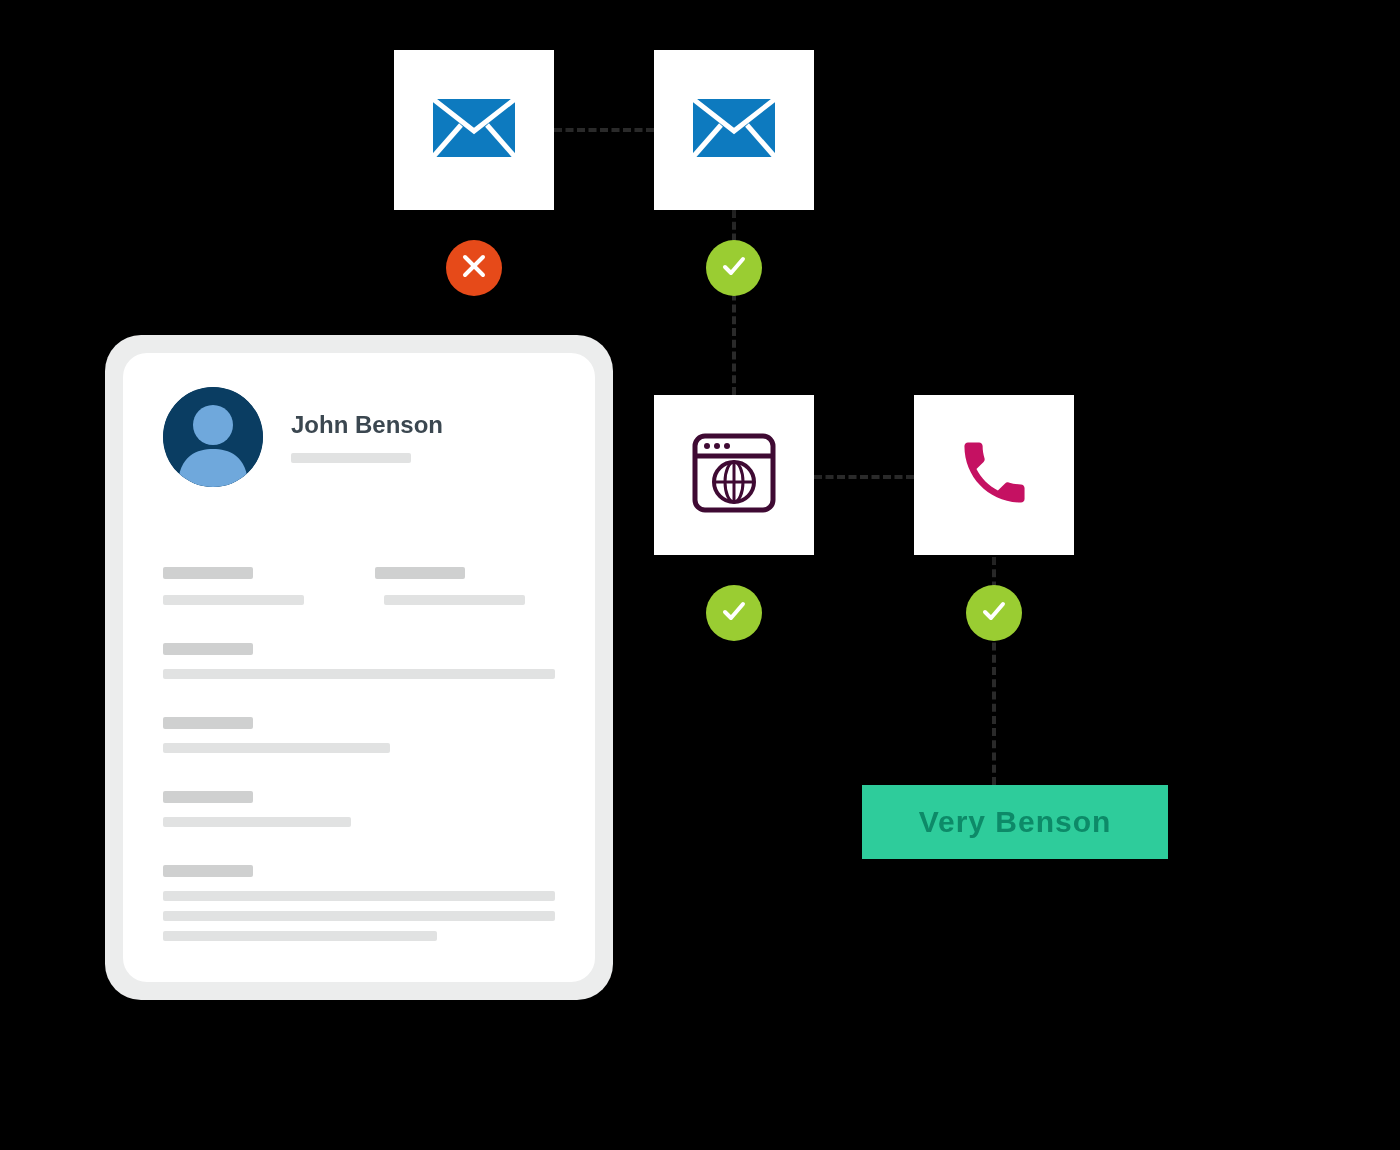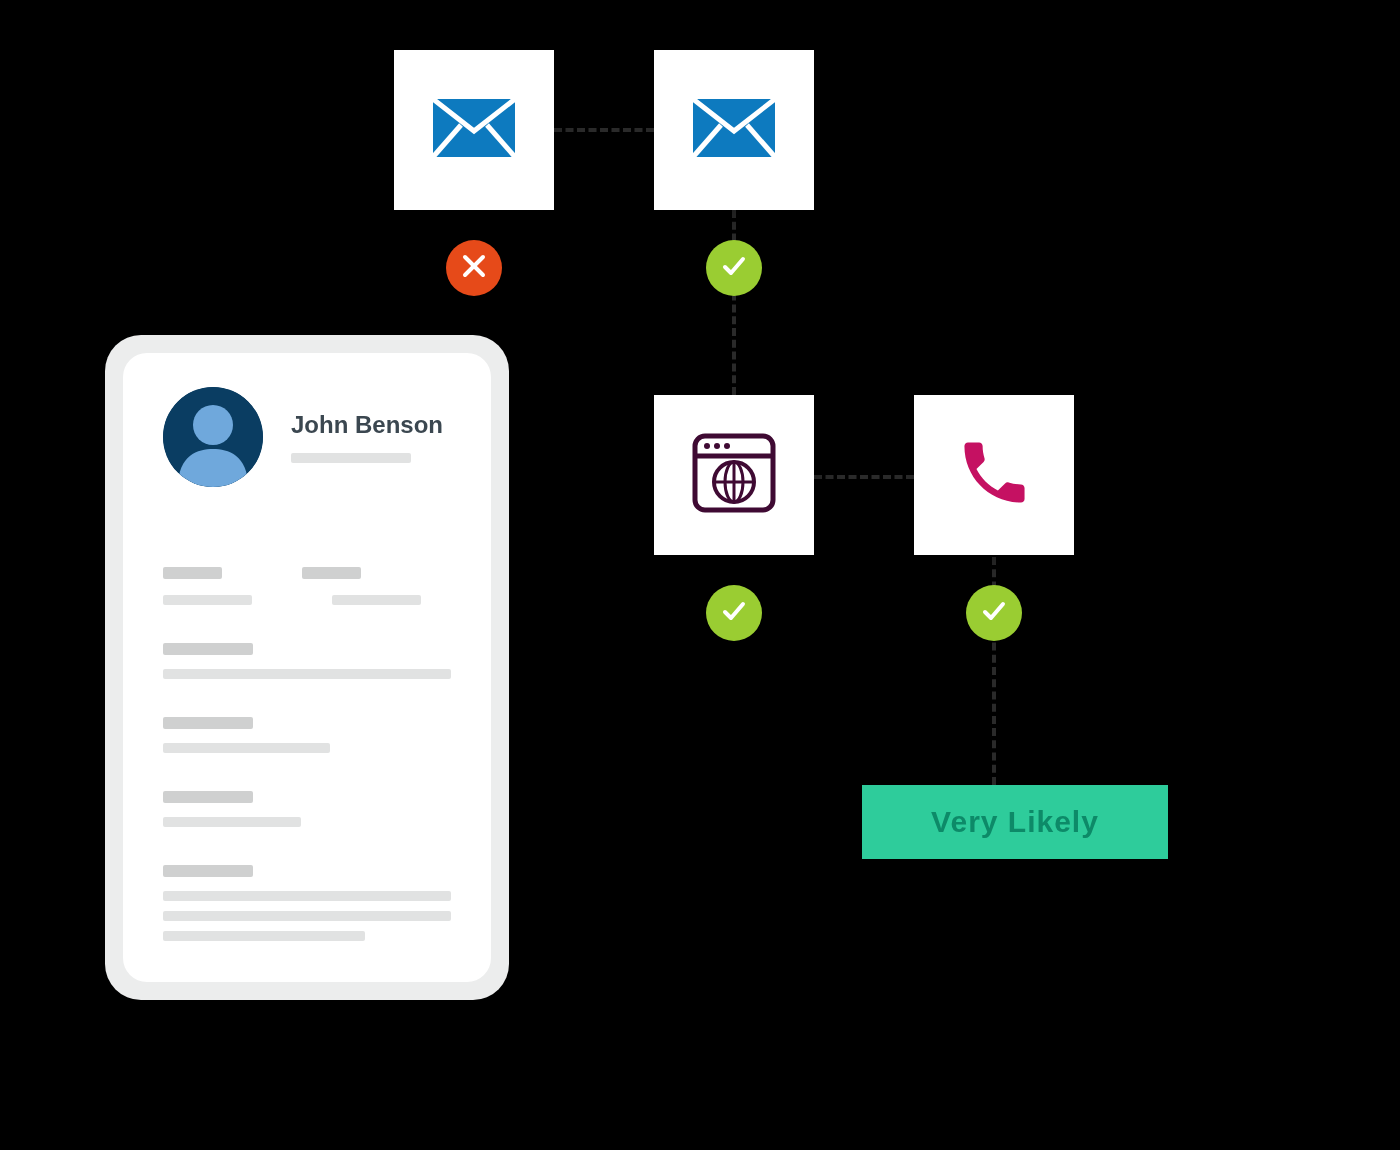--- a/index.html
+++ b/index.html
@@ -17,21 +17,21 @@
     position: relative;
     width: 1400px;
     height: 1150px;
   }
 
   
   .profile-card {
     position: absolute;
     left: 105px;
     top: 335px;
-    width: 404px;
+    width: 508px;
     height: 665px;
     background: #eceded;
     border-radius: 36px;
     padding: 18px;
     box-shadow: 8px 14px 30px rgba(0,0,0,0.35);
   }
   .profile-inner {
     background: #ffffff;
     width: 100%;
     height: 100%;
@@ -208,21 +208,21 @@
   </div>
   <div class="badge badge-ok" style="left:966px; top:585px;">
     <span>
       <svg width="30" height="30" viewBox="0 0 30 30">
         <polyline points="6,16 12,22 24,8" fill="none" stroke="#fff" stroke-width="4" stroke-linecap="round" stroke-linejoin="round"></polyline>
       </svg>
     </span>
   </div>
 
   <div class="result-chip">
-    <span>Very Likely</span>
+    <span>Very Benson</span>
   </div>
 
   <div class="profile-card">
     <div class="profile-inner">
 
       <div class="profile-header">
         <div class="avatar">
           <svg width="100" height="100" viewBox="0 0 100 100">
             <circle cx="50" cy="50" r="50" fill="#0a3d62"></circle>
             <circle cx="50" cy="38" r="20" fill="#6fa8dc"></circle>

